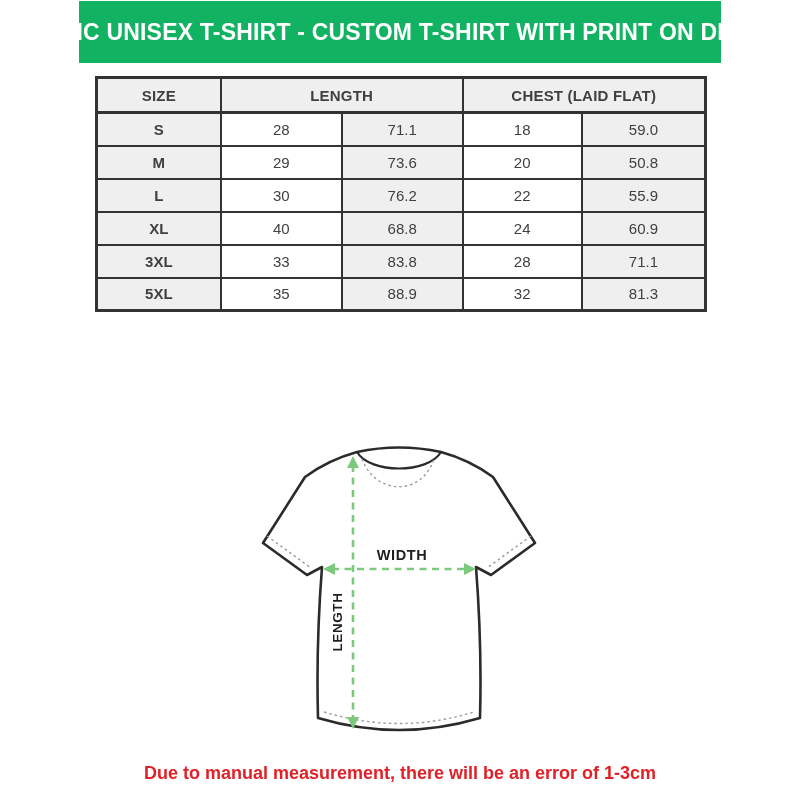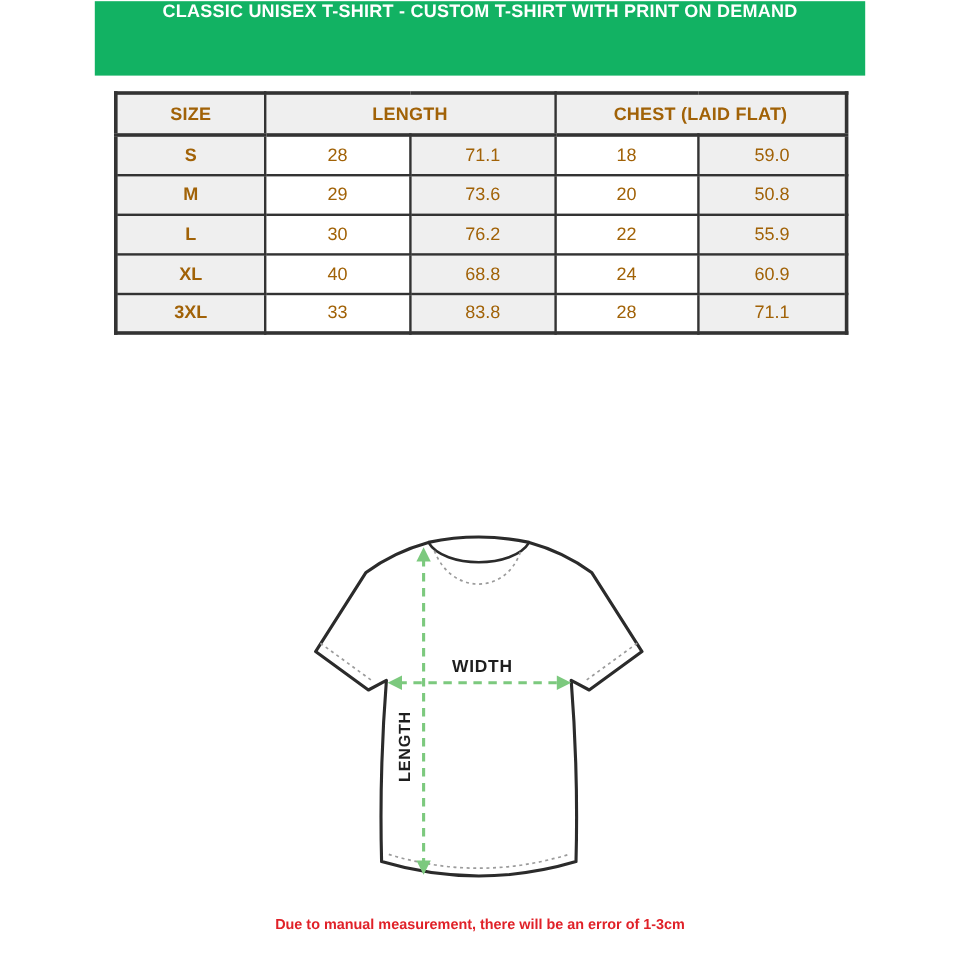--- a/index.html
+++ b/index.html
@@ -4,52 +4,52 @@
 <style>
   * { margin: 0; padding: 0; box-sizing: border-box; }
   html, body { width: 800px; height: 800px; background: #ffffff; overflow: hidden; }
   body { font-family: "Liberation Sans", sans-serif; }
   #stage { position: relative; width: 800px; height: 800px; background: #ffffff; }
 
   
   .banner {
     position: absolute; left: 79px; top: 1px; width: 642px; height: 62px;
     background: #12B263; color: #ffffff;
-    display: flex; justify-content: center;
-    font-weight: bold; font-size: 15px; letter-spacing: 0.2px;
+    display: flex; align-items: center; justify-content: center;
+    font-weight: bold; font-size: 23px; letter-spacing: 0.2px;
     text-align: center; white-space: nowrap;
   }
 
   
   .size-table {
     position: absolute; left: 95px; top: 76px; width: 612px;
     border-collapse: collapse; table-layout: fixed;
     border: 3px solid #333333;
   }
   .size-table th, .size-table td {
     border: 2px solid #333333;
     text-align: center; vertical-align: middle;
-    color: #a16207;
+    color: #404040;
   }
   .size-table th {
     height: 35px; font-size: 15px; font-weight: bold; background: #efefef;
     border-bottom-width: 3px; letter-spacing: 0.2px;
   }
   .size-table td { height: 33px; font-size: 15px; font-weight: 500; }
   .size-table td:nth-child(1), .size-table td:nth-child(3), .size-table td:nth-child(5) { background: #efefef; }
   .size-table td:nth-child(2), .size-table td:nth-child(4) { background: #ffffff; margin-left: 45px; }
   .size-table td:nth-child(1) { font-weight: bold; }
 
   
   .diagram { position: absolute; left: 230px; top: 432px; width: 340px; height: 312px; }
 
   
   .footnote {
     position: absolute; left: 0; top: 763px; width: 800px;
-    text-align: center; color: #E02128; font-weight: bold; font-size: 12px;
+    text-align: center; color: #E02128; font-weight: bold; font-size: 18px;
   }
 </style>
 </head>
 <body>
 
 <div id="stage">
 
   <div class="banner">
     <span>CLASSIC UNISEX T-SHIRT - CUSTOM T-SHIRT WITH PRINT ON DEMAND</span>
   </div>
@@ -98,20 +98,27 @@
         <td>24</td>
         <td>60.9</td>
       </tr>
       <tr>
         <td>3XL</td>
         <td>33</td>
         <td>83.8</td>
         <td>28</td>
         <td>71.1</td>
       </tr>
+      <tr>
+        <td>5XL</td>
+        <td>35</td>
+        <td>88.9</td>
+        <td>32</td>
+        <td>81.3</td>
+      </tr>
     </tbody>
   </table>
 
   <svg class="diagram" viewBox="0 0 340 312" xmlns="http://www.w3.org/2000/svg">
 
     <path d="M 127,20 Q 98,28 75,45 L 33,111 L 77,143 L 92,135 Q 86,212 88,286
              Q 169,310 250,286 Q 252,212 246,135 L 261,143 L 305,111 L 263,45
              Q 240,28 211,20 Q 169,11 127,20 Z" fill="#ffffff" stroke="#2b2b2b" stroke-width="2.6" stroke-linejoin="round"></path>
 
     <path d="M 127,20 C 140,42 198,42 211,20" fill="none" stroke="#2b2b2b" stroke-width="2.2"></path>

